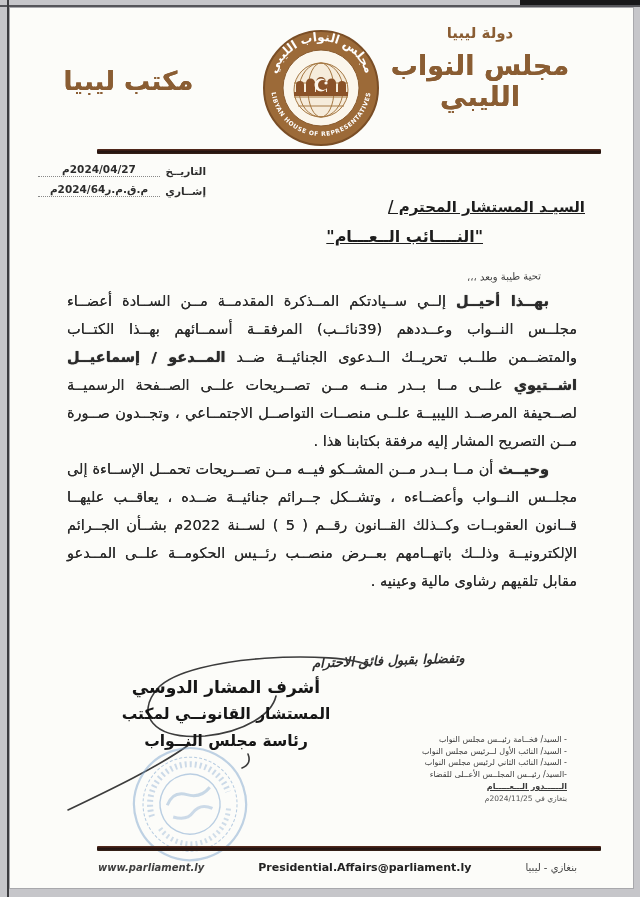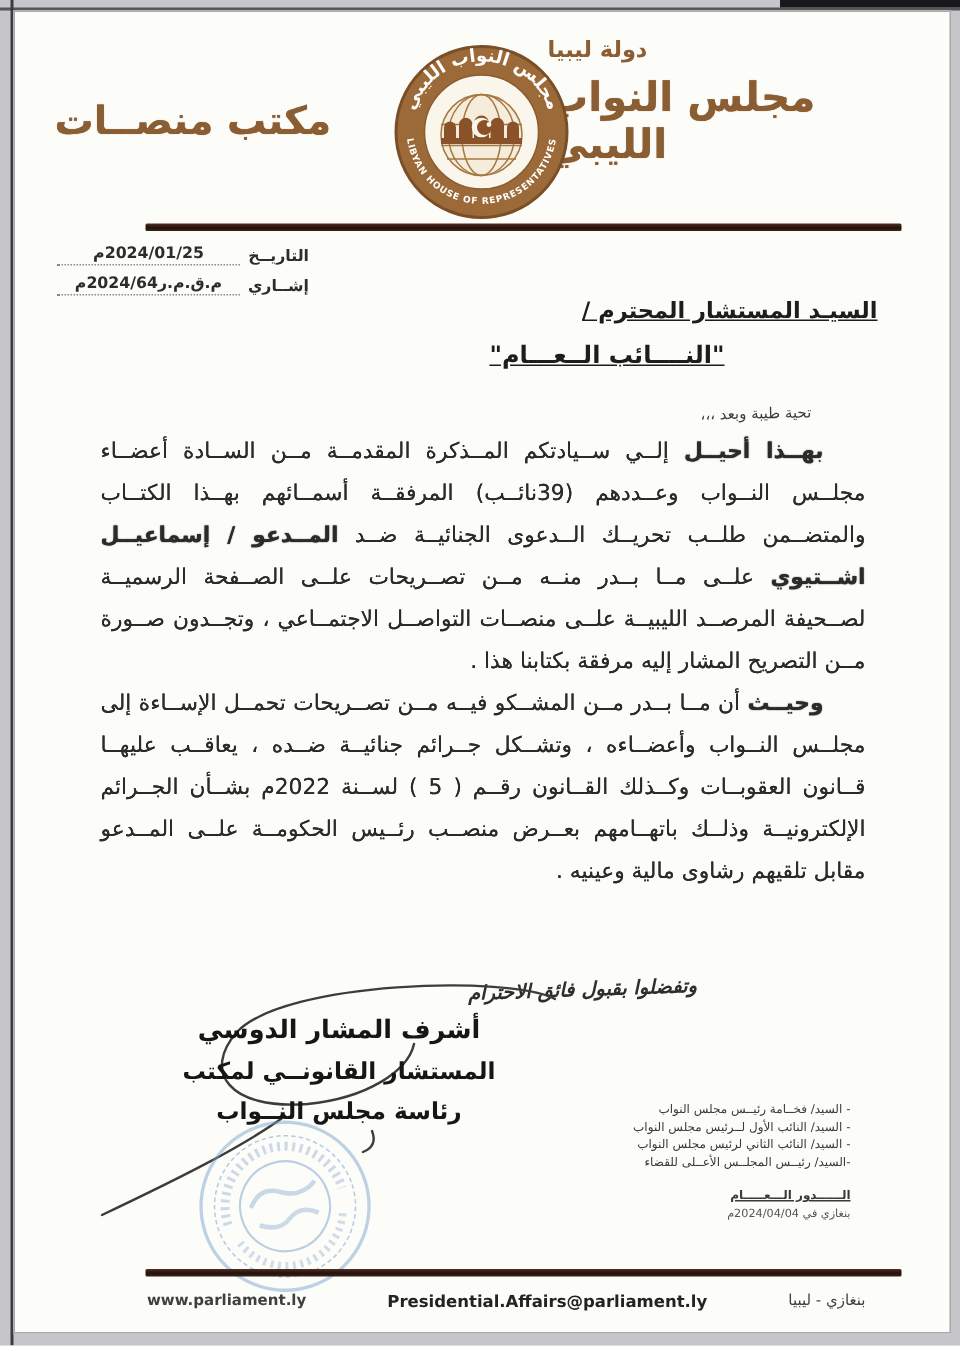--- a/index.html
+++ b/index.html
@@ -11,21 +11,21 @@
   }
   .photo{position:relative;width:640px;height:897px;background:#c6c6ca;overflow:hidden;}
   .edge-top{position:absolute;top:5px;left:0;right:0;height:2px;background:#55555a;}
   .edge-corner{position:absolute;top:0;right:0;width:120px;height:5px;background:#18181a;}
   .edge-left{position:absolute;top:0;bottom:0;left:7px;width:2px;background:#3c3c40;}
   .page{
     position:absolute;left:9px;top:7px;right:6px;bottom:8px;
     background:#fcfcf9;border:1px solid #a8a8ac;
   }
   
-  .hdr-council{position:absolute;top:16px;right:38px;width:230px;text-align:left;color:#8a5d33;direction:rtl;}
+  .hdr-council{position:absolute;top:16px;right:38px;width:230px;text-align:center;color:#8a5d33;direction:rtl;}
   .hdr-state{font-size:15px;font-weight:bold;letter-spacing:1px;}
   .hdr-name{font-size:27px;font-weight:bold;margin-top:8px;letter-spacing:0;text-shadow:0 0 .5px #8a5d33;}
   .hdr-office{position:absolute;top:58px;left:26px;width:185px;text-align:center;color:#8a5d33;font-size:26px;font-weight:bold;text-shadow:0 0 .5px #8a5d33;}
   .logo{position:absolute;top:20px;left:250px;width:122px;height:120px;}
   .rule{position:absolute;left:87px;right:32px;height:5px;background:linear-gradient(180deg,#5a2c1d 0%,#1f1210 55%,#3a2318 100%);border-radius:1px;}
   .rule-top{top:141px;}
   .rule-bottom{top:838px;}
   
   .meta{position:absolute;top:155px;left:28px;width:168px;direction:rtl;color:#2c2c2c;}
   .meta-row{display:flex;align-items:flex-end;margin-bottom:6px;}
@@ -50,25 +50,25 @@
   .sig{position:absolute;top:666px;left:100px;width:232px;text-align:center;direction:rtl;color:#161616;font-weight:bold;}
   .sig-name{font-size:17px;line-height:27px;}
   .sig-t1,.sig-t2{font-size:15.5px;line-height:27px;}
   .sig-stroke{position:absolute;top:640px;left:30px;width:380px;height:180px;pointer-events:none;}
   
   .stamp{position:absolute;top:735px;left:118px;width:125px;height:122px;opacity:.8;transform:rotate(-18deg);}
   
   .cc{position:absolute;top:726px;right:66px;width:230px;direction:rtl;text-align:right;color:#3a3a3a;font-size:8px;line-height:11.5px;}
   .cc-head{font-weight:bold;margin-bottom:1px;}
   .cc-item{white-space:nowrap;}
-  .cc-file{text-decoration:underline;letter-spacing:2px;font-weight:bold;margin-top:11px;}
+  .cc-file{text-decoration:underline;letter-spacing:2px;font-weight:bold;margin-top:1px;}
   .cc-date{font-size:7.5px;color:#555;}
   
   .footer{position:absolute;top:853px;left:30px;right:30px;display:flex;align-items:center;direction:ltr;}
-  .f-web{flex:0 0 auto;margin-left:58px;font-size:10px;color:#3f3f3f;font-weight:bold;}
+  .f-web{flex:0 0 auto;margin-left:58px;font-size:10px;color:#3f3f3f;font-weight:bold;font-style:italic;}
   .f-mail{flex:1;text-align:center;font-size:11px;color:#232323;font-weight:bold;}
   .f-city{flex:0 0 auto;font-size:10px;color:#3f3f3f;direction:rtl;margin-right:26px;}
 </style>
 </head>
 <body>
 
 <div class="photo">
   <div class="edge-top"></div>
   <div class="edge-corner"></div>
   <div class="edge-left"></div>
@@ -113,28 +113,28 @@
         </defs>
         <text fill="#ffffff" font-size="12" font-weight="bold" font-family="DejaVu Sans, sans-serif">
           <textPath href="#arcTop" startOffset="50%" text-anchor="middle">مجلس النواب الليبي</textPath>
         </text>
         <text fill="#ffffff" font-size="6" font-weight="bold" letter-spacing="0.6" font-family="DejaVu Sans, sans-serif">
           <textPath href="#arcBot" startOffset="50%" text-anchor="middle">LIBYAN HOUSE OF REPRESENTATIVES</textPath>
         </text>
       </svg>
     </div>
 
-    <div class="hdr-office">مكتب منصــات</div>
+    <div class="hdr-office">مكتب ليبيا</div>
 
     <div class="rule rule-top"></div>
 
     <div class="meta">
       <div class="meta-row">
         <span class="meta-label">التاريــخ</span>
-        <span class="meta-value">2024/01/25م</span>
+        <span class="meta-value">2024/04/27م</span>
       </div>
       <div class="meta-row">
         <span class="meta-label">إشــاري</span>
         <span class="meta-value">م.ق.م.ر2024/64م</span>
       </div>
     </div>
 
     <div class="addr1">السيـد المستشار المحترم /</div>
     <div class="addr2">"النــــائب الــعـــام"</div>
     <div class="greeting">تحية طيبة وبعد ،،،</div>
@@ -171,21 +171,21 @@
         </g>
       </svg>
     </div>
 
     <div class="cc">
       <div class="cc-item">- السيد/ فخــامة رئيــس مجلس النواب</div>
       <div class="cc-item">- السيد/ النائب الأول لــرئيس مجلس النواب</div>
       <div class="cc-item">- السيد/ النائب الثاني لرئيس مجلس النواب</div>
       <div class="cc-item">-السيد/ رئيــس المجلــس الأعــلى للقضاء</div>
       <div class="cc-file">الــــــدور الـــعـــــام</div>
-      <div class="cc-date">بنغازي في 2024/04/04م</div>
+      <div class="cc-date">بنغازي في 2024/11/25م</div>
     </div>
 
     <div class="rule rule-bottom"></div>
 
     <div class="footer">
       <div class="f-web">www.parliament.ly</div>
       <div class="f-mail">Presidential.Affairs@parliament.ly</div>
       <div class="f-city">بنغازي - ليبيا</div>
     </div>
 

